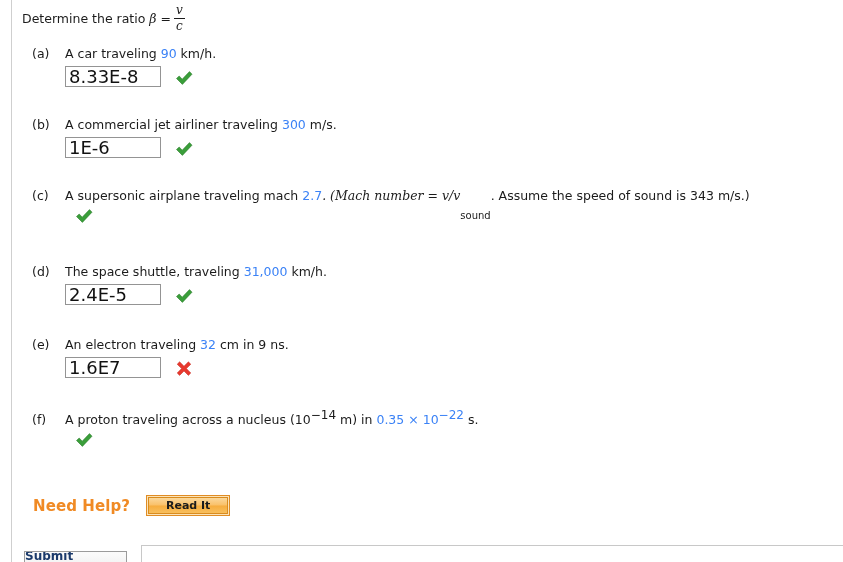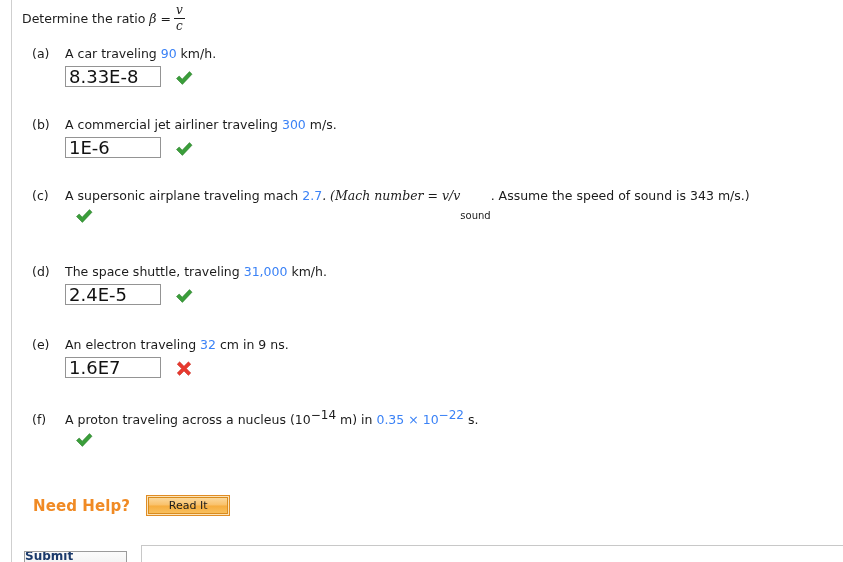--- a/index.html
+++ b/index.html
@@ -158,21 +158,21 @@
   .read-it-inner {
     width: 100%;
     height: 100%;
     border: 1px solid #d98c1f;
     background: linear-gradient(180deg, #fcd89a 0%, #f9bd60 50%, #f5ab3c 51%, #f8c濃 100%);
     background: linear-gradient(180deg, #fbd89b 0%, #f9c069 48%, #f6ad3e 52%, #f8bf5d 100%);
     display: flex;
     align-items: center;
     justify-content: center;
     font-size: 11px;
-    font-weight: normal;
+    font-weight: bold;
     color: #1b1b1b;
     font-family: "DejaVu Sans", "Liberation Sans", sans-serif;
   }
 
   
   .submit-btn {
     position: absolute;
     left: 24px;
     top: 551px;
     width: 103px;

